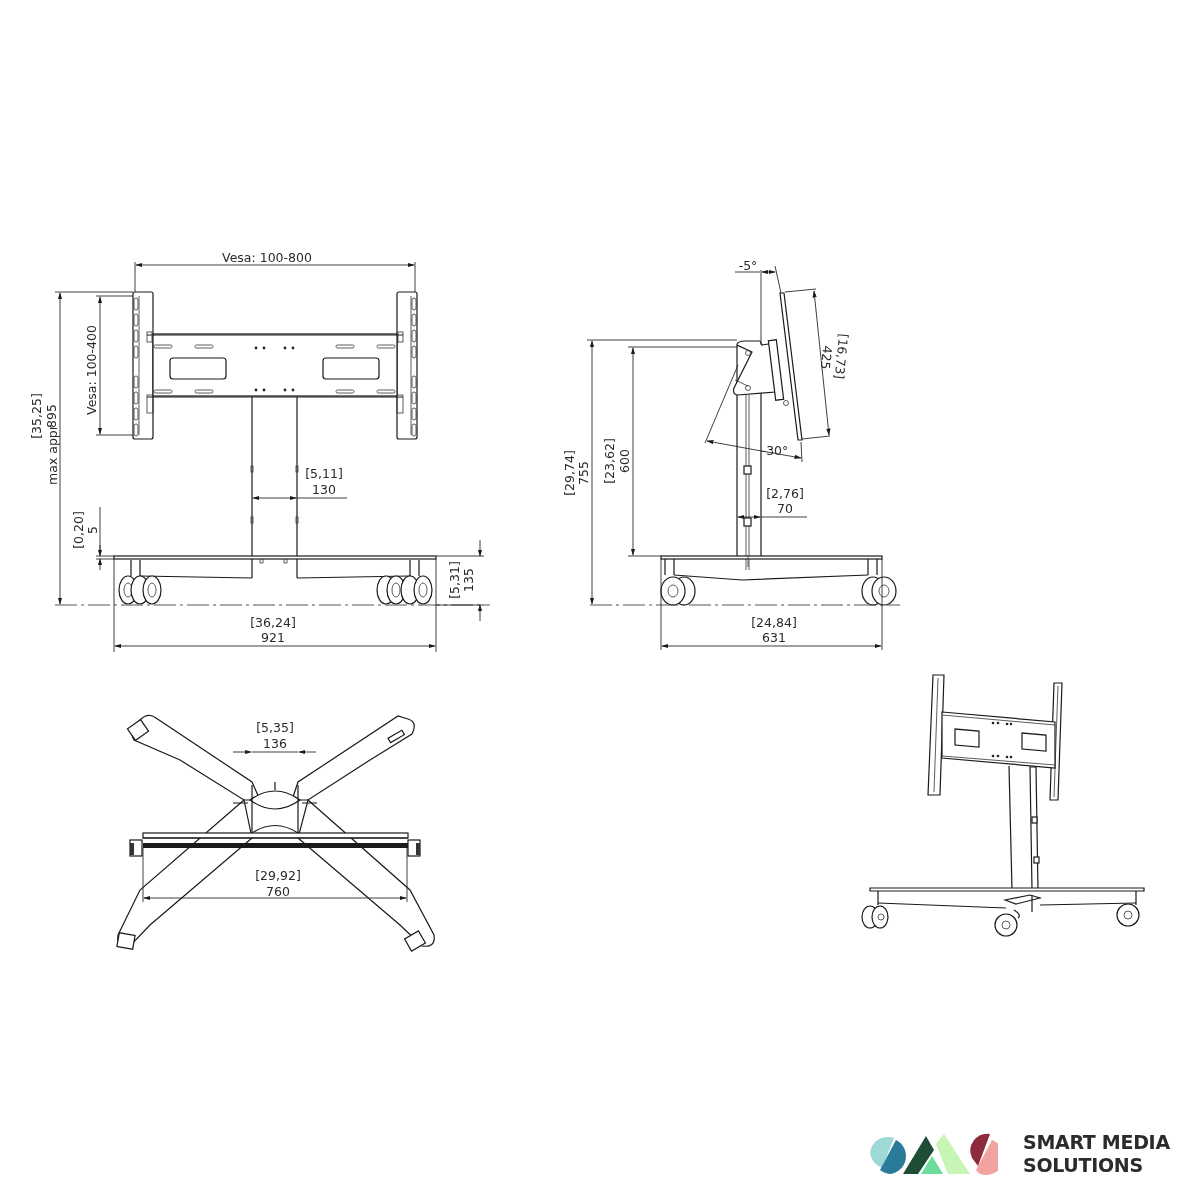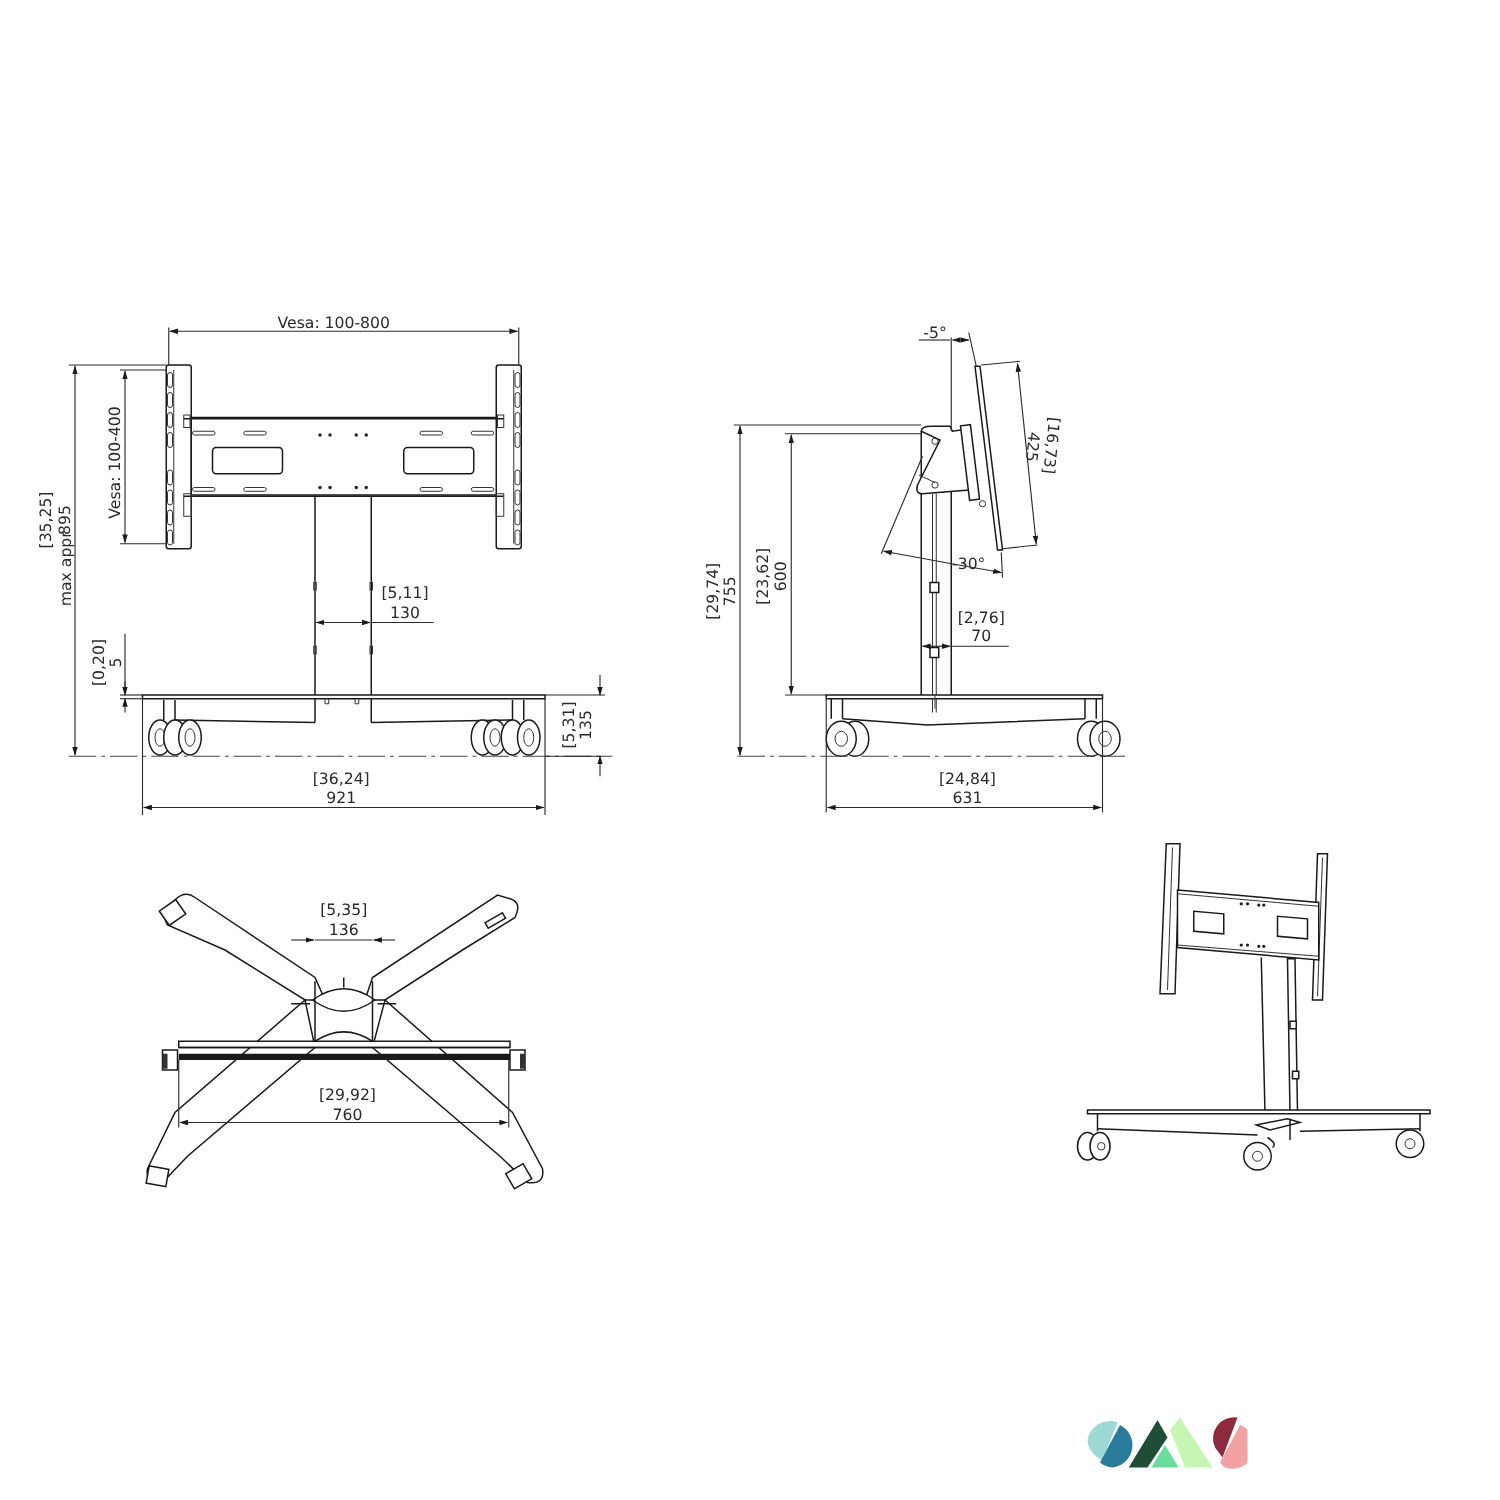--- a/index.html
+++ b/index.html
@@ -321,13 +321,17 @@
 <div class="logo">
   <svg width="130" height="50" viewBox="0 0 130 50">
     <path d="M2,22 A18,18 0 0 1 26,8 L14,38 A18,18 0 0 1 2,22 Z" fill="#9ed9d5"></path>
     <path d="M28,10 A18,18 0 0 1 22,44 A18,18 0 0 1 12,40 Z" fill="#2a7a9a"></path>
     <path d="M35,44 L58,6 L66,20 L50,44 Z" fill="#1f4d36"></path>
     <path d="M53,44 L64,26 L75,44 Z" fill="#6bdd9a"></path>
     <path d="M68,14 L76,4 L102,44 L80,44 Z" fill="#c6f5b4"></path>
     <path d="M104,28 A17,17 0 0 1 122,4 L110,36 Z" fill="#8e2a3e"></path>
     <path d="M124,10 A17,17 0 0 1 112,44 A17,17 0 0 1 108,40 Z" fill="#f3a2a2"></path>
   </svg>
+  <div class="logo-text">
+    <span>SMART MEDIA</span>
+    <span>SOLUTIONS</span>
+  </div>
 </div>
 
 </body></html>

